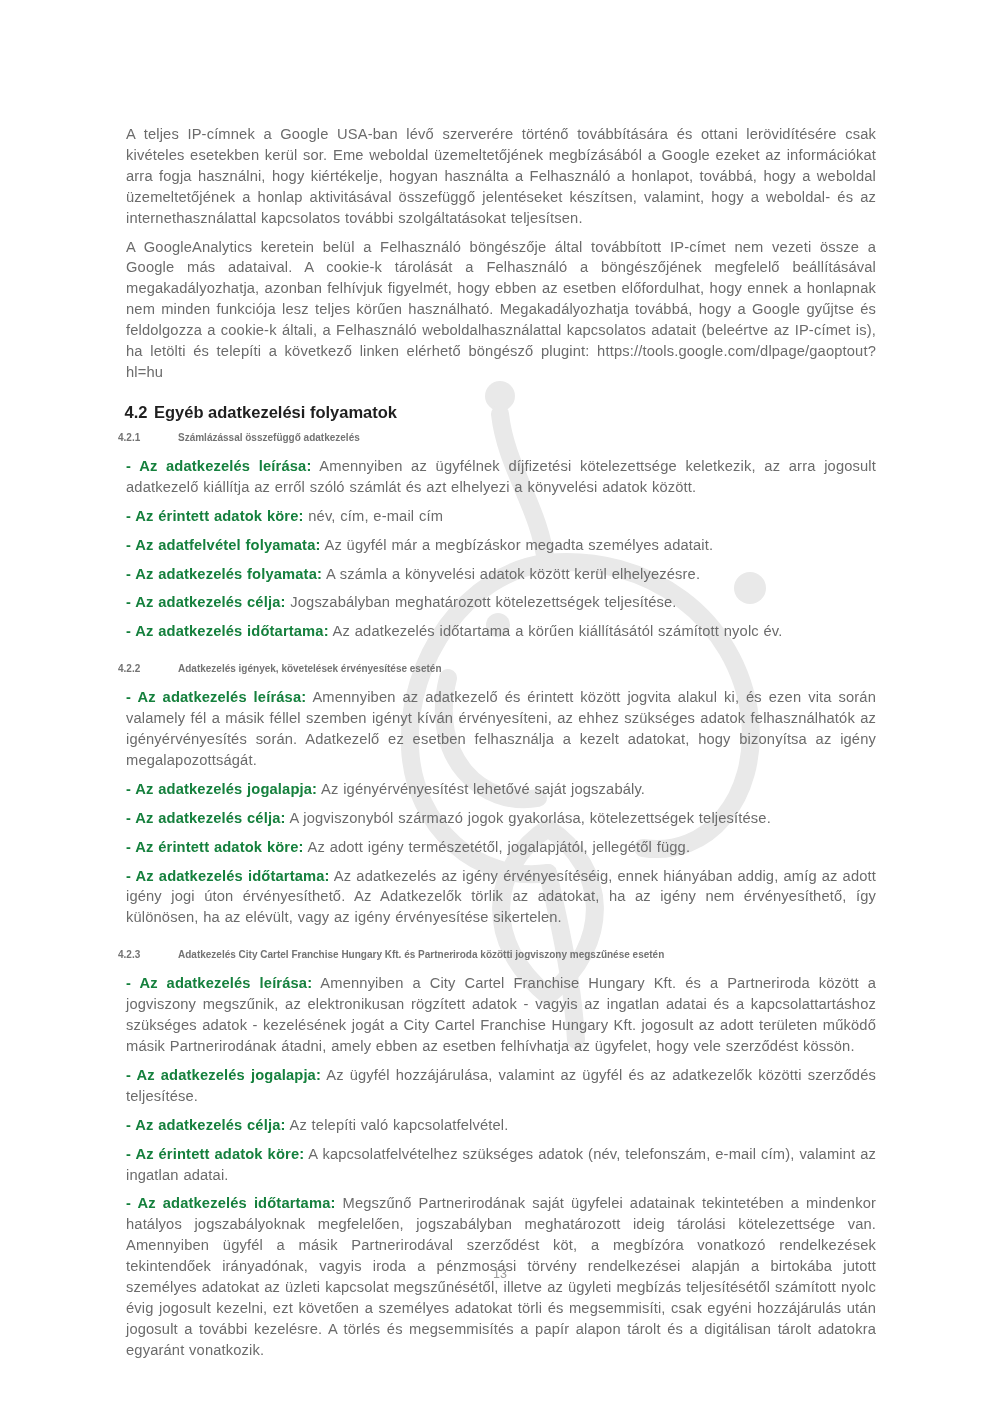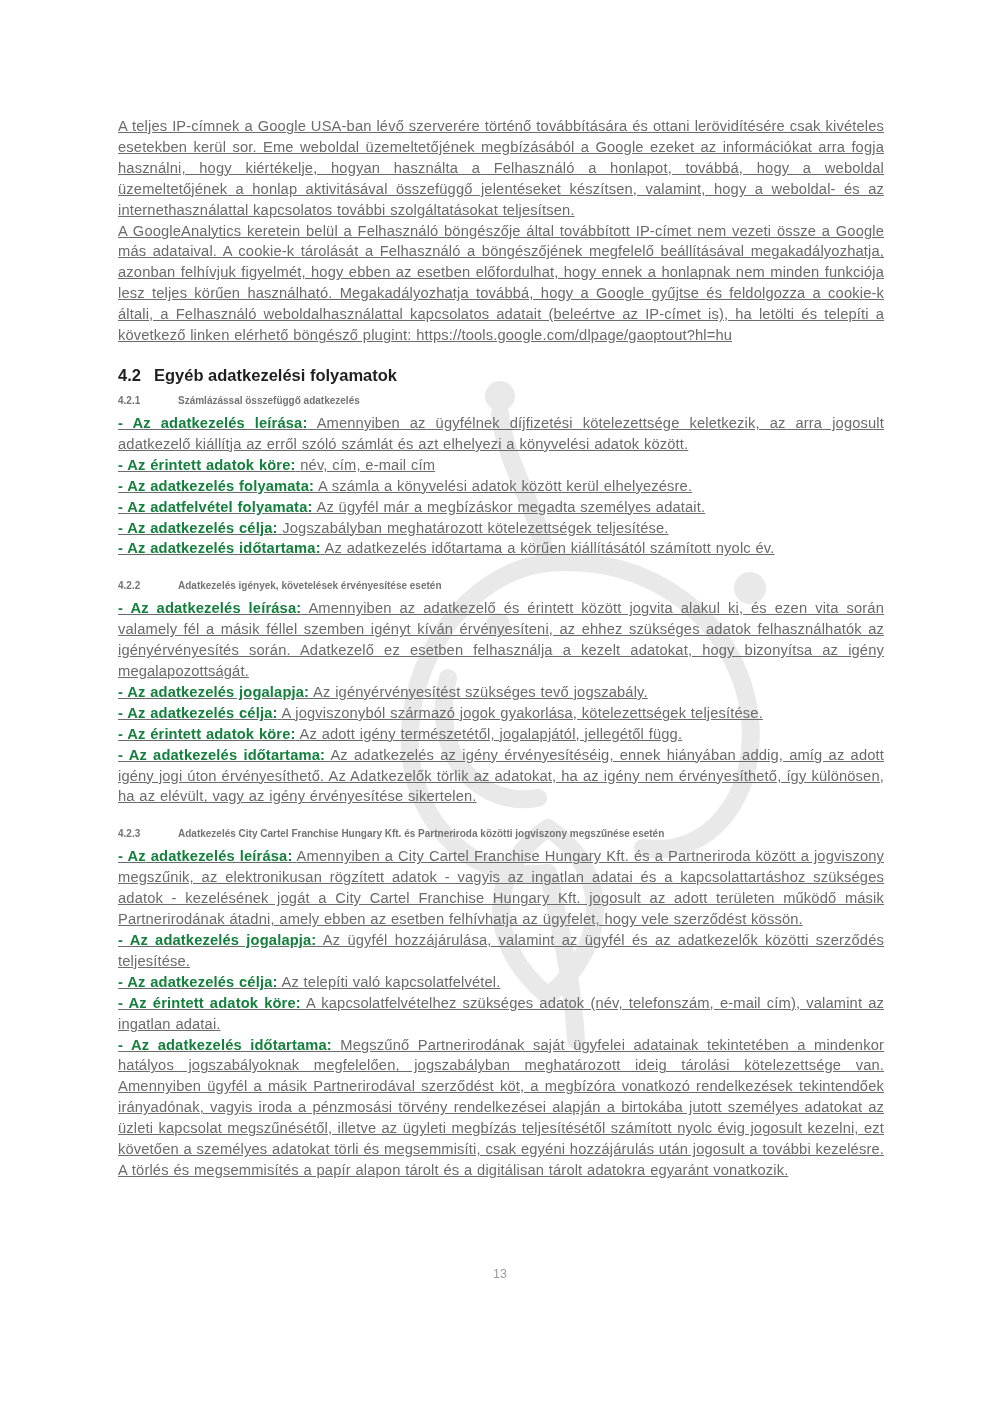--- a/index.html
+++ b/index.html
@@ -13,41 +13,40 @@
   }
   .page{position:absolute;inset:0;background:#fff;}
   .watermark{
     position:absolute;left:388px;top:378px;width:392px;height:682px;
     z-index:1;pointer-events:none;
   }
   .content{
     position:absolute;left:118px;top:116px;width:766px;z-index:2;
   }
   p.body, p.item{
-    margin:0;
+    margin:8px;
     font-size:14.7px;
     line-height:20.9px;
     text-align:justify;
     letter-spacing:0.15px;
     color:#6b6b6b;
     word-spacing:0.5px;
-    text-decoration:underline;
   }
   p.item b.lbl{
     color:#15803d;
     font-weight:700;
   }
   .h-main{
     margin:18px 0 4px 0;
     font-size:16.5px;
     line-height:22px;
     font-weight:700;
     color:#1f1f1f;
   }
-  .h-main .num{display:inline-block;min-width:36px;}
+  .h-main .num{display:inline-block;min-width:36px;text-align:center;}
   .h-sub{
     margin:3px 0 2px 0;
     font-size:10px;
     line-height:21px;
     font-weight:700;
     color:#737373;
     text-align:justify;
   }
   .h-sub .num{display:inline-block;min-width:60px;}
   .gap-top{margin-top:16px;}
@@ -82,29 +81,29 @@
 
     <p class="body">A teljes IP-címnek a Google USA-ban lévő szerverére történő továbbítására és ottani lerövidítésére csak kivételes esetekben kerül sor. Eme weboldal üzemeltetőjének megbízásából a Google ezeket az információkat arra fogja használni, hogy kiértékelje, hogyan használta a Felhasználó a honlapot, továbbá, hogy a weboldal üzemeltetőjének a honlap aktivitásával összefüggő jelentéseket készítsen, valamint, hogy a weboldal- és az internethasználattal kapcsolatos további szolgáltatásokat teljesítsen.</p>
     <p class="body">A GoogleAnalytics keretein belül a Felhasználó böngészője által továbbított IP-címet nem vezeti össze a Google más adataival. A cookie-k tárolását a Felhasználó a böngészőjének megfelelő beállításával megakadályozhatja, azonban felhívjuk figyelmét, hogy ebben az esetben előfordulhat, hogy ennek a honlapnak nem minden funkciója lesz teljes körűen használható. Megakadályozhatja továbbá, hogy a Google gyűjtse és feldolgozza a cookie-k általi, a Felhasználó weboldalhasználattal kapcsolatos adatait (beleértve az IP-címet is), ha letölti és telepíti a következő linken elérhető böngésző plugint: https://tools.google.com/dlpage/gaoptout?hl=hu</p>
 
     <h2 class="h-main"><span class="num">4.2</span><span>Egyéb adatkezelési folyamatok</span></h2>
 
     <h3 class="h-sub"><span class="num">4.2.1</span><span>Számlázással összefüggő adatkezelés</span></h3>
 
     <p class="item"><b class="lbl">- Az adatkezelés leírása:</b> <span>Amennyiben az ügyfélnek díjfizetési kötelezettsége keletkezik, az arra jogosult adatkezelő kiállítja az erről szóló számlát és azt elhelyezi a könyvelési adatok között.</span></p>
     <p class="item"><b class="lbl">- Az érintett adatok köre:</b> <span>név, cím, e-mail cím</span></p>
+    <p class="item"><b class="lbl">- Az adatfelvétel folyamata:</b> <span>Az ügyfél már a megbízáskor megadta személyes adatait.</span></p>
     <p class="item"><b class="lbl">- Az adatkezelés folyamata:</b> <span>A számla a könyvelési adatok között kerül elhelyezésre.</span></p>
-    <p class="item"><b class="lbl">- Az adatfelvétel folyamata:</b> <span>Az ügyfél már a megbízáskor megadta személyes adatait.</span></p>
     <p class="item"><b class="lbl">- Az adatkezelés célja:</b> <span>Jogszabályban meghatározott kötelezettségek teljesítése.</span></p>
     <p class="item"><b class="lbl">- Az adatkezelés időtartama:</b> <span>Az adatkezelés időtartama a körűen kiállításától számított nyolc év.</span></p>
 
     <h3 class="h-sub gap-top"><span class="num">4.2.2</span><span>Adatkezelés igények, követelések érvényesítése esetén</span></h3>
 
     <p class="item"><b class="lbl">- Az adatkezelés leírása:</b> <span>Amennyiben az adatkezelő és érintett között jogvita alakul ki, és ezen vita során valamely fél a másik féllel szemben igényt kíván érvényesíteni, az ehhez szükséges adatok felhasználhatók az igényérvényesítés során. Adatkezelő ez esetben felhasználja a kezelt adatokat, hogy bizonyítsa az igény megalapozottságát.</span></p>
-    <p class="item"><b class="lbl">- Az adatkezelés jogalapja:</b> <span>Az igényérvényesítést szükséges tevő jogszabály.</span></p>
+    <p class="item"><b class="lbl">- Az adatkezelés jogalapja:</b> <span>Az igényérvényesítést lehetővé saját jogszabály.</span></p>
     <p class="item"><b class="lbl">- Az adatkezelés célja:</b> <span>A jogviszonyból származó jogok gyakorlása, kötelezettségek teljesítése.</span></p>
     <p class="item"><b class="lbl">- Az érintett adatok köre:</b> <span>Az adott igény természetétől, jogalapjától, jellegétől függ.</span></p>
     <p class="item"><b class="lbl">- Az adatkezelés időtartama:</b> <span>Az adatkezelés az igény érvényesítéséig, ennek hiányában addig, amíg az adott igény jogi úton érvényesíthető. Az Adatkezelők törlik az adatokat, ha az igény nem érvényesíthető, így különösen, ha az elévült, vagy az igény érvényesítése sikertelen.</span></p>
 
     <h3 class="h-sub gap-top"><span class="num">4.2.3</span><span>Adatkezelés City Cartel Franchise Hungary Kft. és Partneriroda közötti jogviszony megszűnése esetén</span></h3>
 
     <p class="item"><b class="lbl">- Az adatkezelés leírása:</b> <span>Amennyiben a City Cartel Franchise Hungary Kft. és a Partneriroda között a jogviszony megszűnik, az elektronikusan rögzített adatok - vagyis az ingatlan adatai és a kapcsolattartáshoz szükséges adatok - kezelésének jogát a City Cartel Franchise Hungary Kft. jogosult az adott területen működő másik Partnerirodának átadni, amely ebben az esetben felhívhatja az ügyfelet, hogy vele szerződést kössön.</span></p>
     <p class="item"><b class="lbl">- Az adatkezelés jogalapja:</b> <span>Az ügyfél hozzájárulása, valamint az ügyfél és az adatkezelők közötti szerződés teljesítése.</span></p>
     <p class="item"><b class="lbl">- Az adatkezelés célja:</b> <span>Az telepíti való kapcsolatfelvétel.</span></p>
     <p class="item"><b class="lbl">- Az érintett adatok köre:</b> <span>A kapcsolatfelvételhez szükséges adatok (név, telefonszám, e-mail cím), valamint az ingatlan adatai.</span></p>

